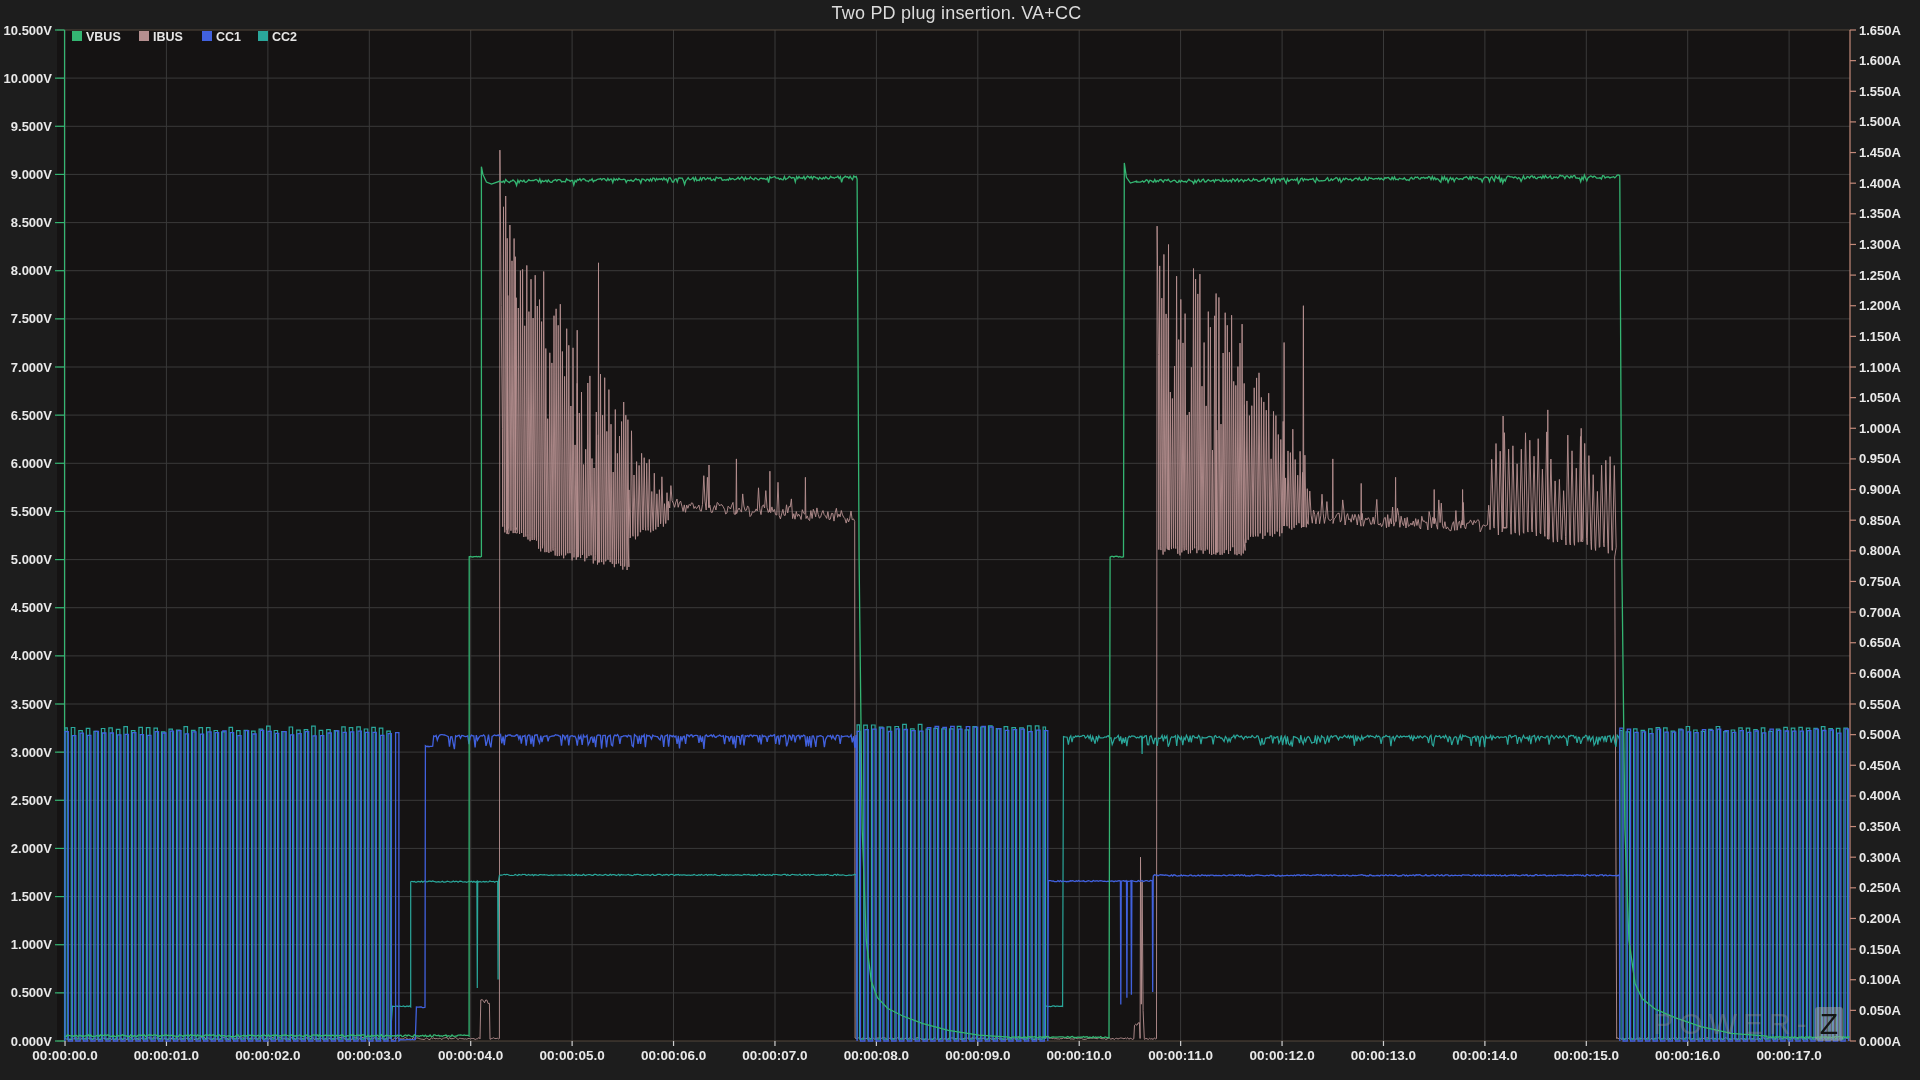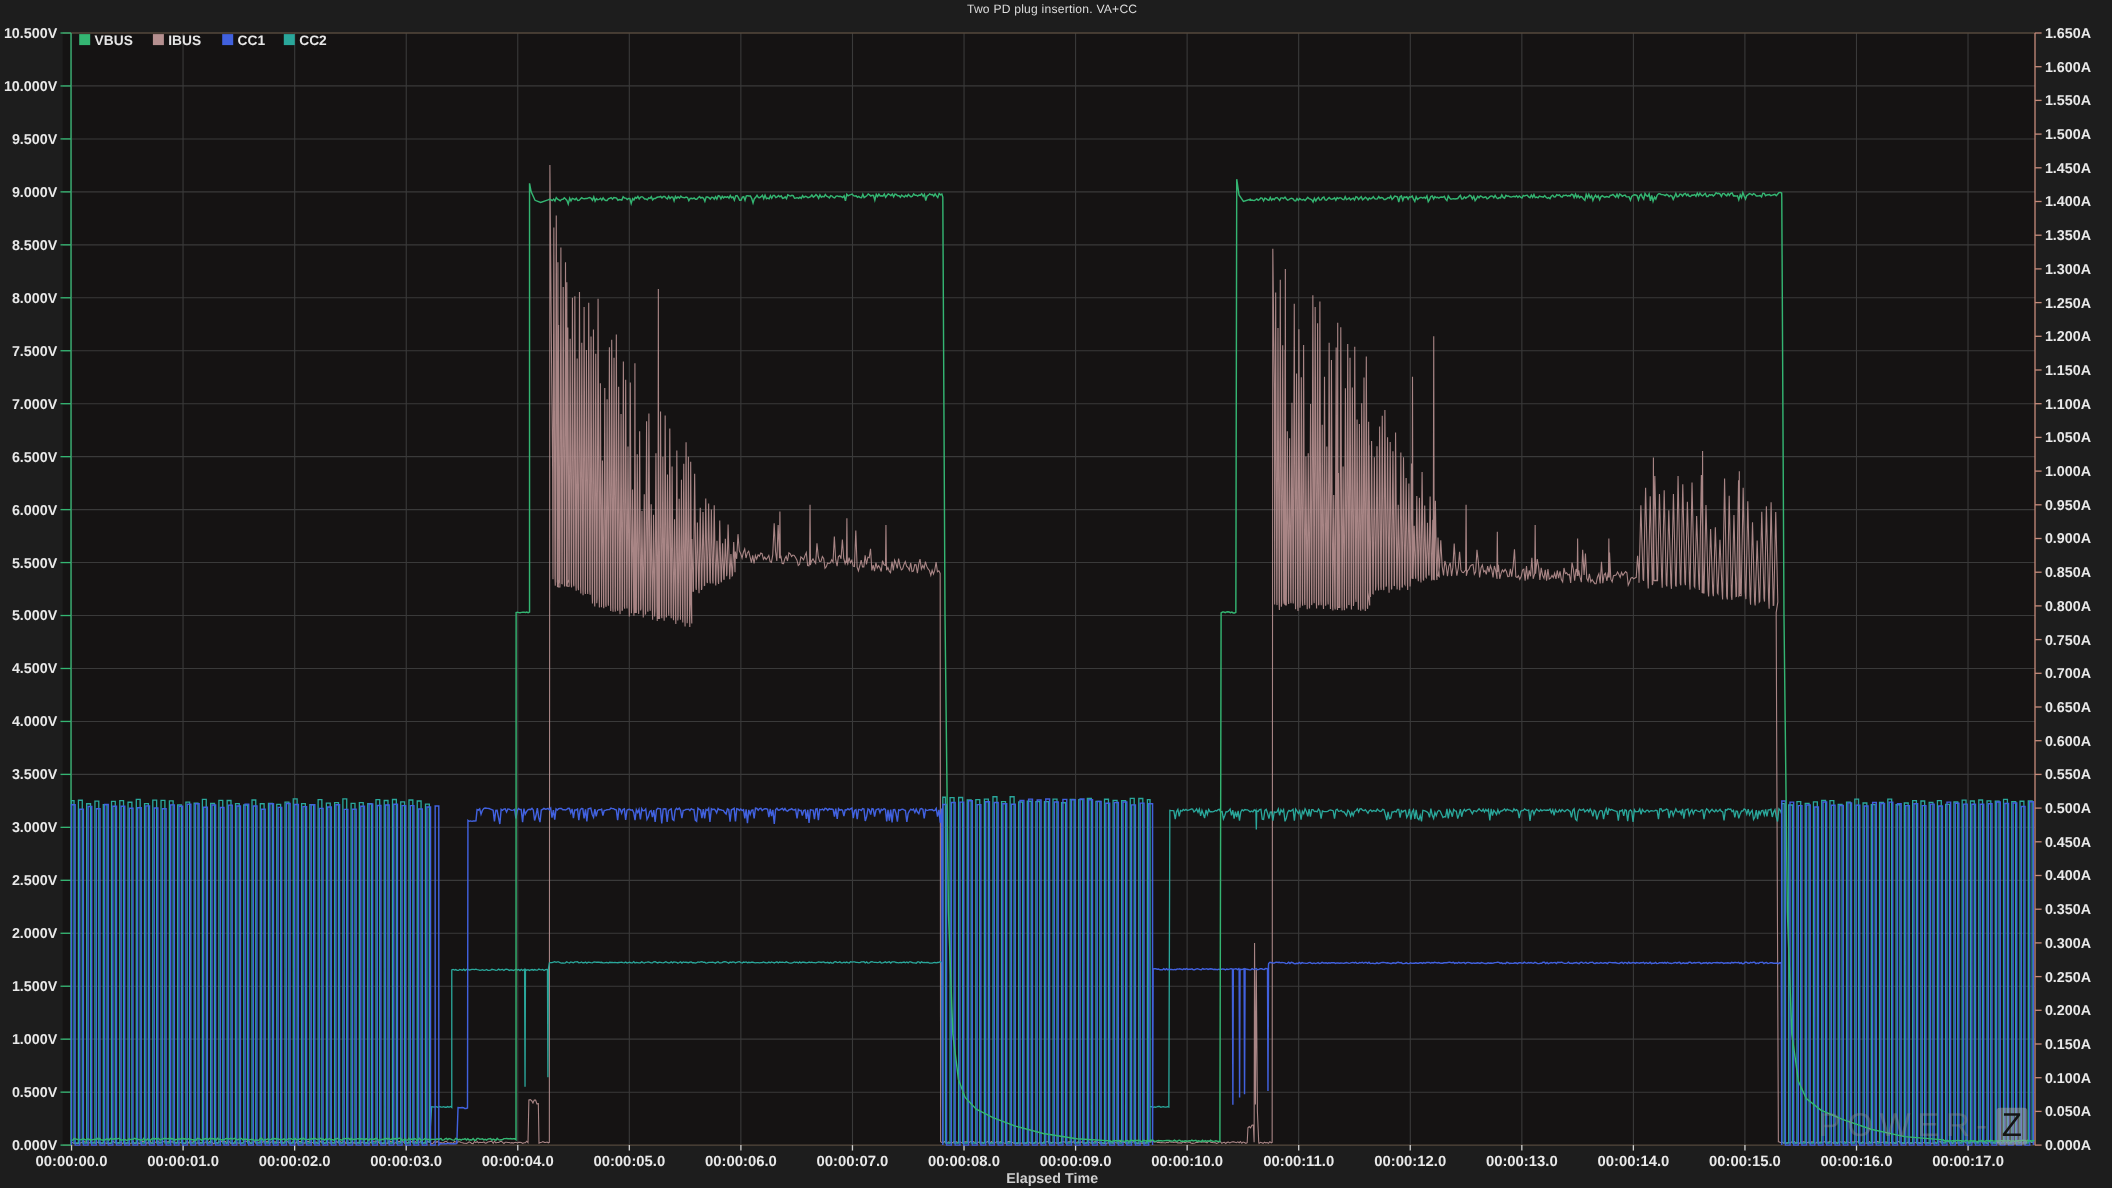--- a/index.html
+++ b/index.html
@@ -1,19 +1,19 @@
 <!DOCTYPE html>
 <html><head>
 <meta charset="utf-8">
 <style>
   html,body{margin:0;padding:0;background:#1d1d1d;}
   .stage{position:relative;width:1920px;height:1080px;background:#1d1d1d;overflow:hidden;
          font-family:"Liberation Sans",sans-serif;}
   .title{position:absolute;top:3px;left:0;width:1913px;text-align:center;
-         color:#dcdcdc;font-size:11px;letter-spacing:.2px;}
+         color:#dcdcdc;font-size:18px;letter-spacing:.2px;}
   svg{position:absolute;top:0;left:0;font-family:"Liberation Sans",sans-serif;}
   .xlabel{position:absolute;left:63px;top:1063px;width:1787px;text-align:center;
           color:#cfcfcf;font-size:13px;font-weight:700;}
   .watermark{position:absolute;top:1007px;right:77px;color:rgba(145,145,145,.38);
              font-size:30px;font-weight:400;letter-spacing:6px;white-space:nowrap;}
   .watermark .zbox{display:inline-block;background:rgba(165,165,165,.5);color:#141414;
              border-radius:3px;padding:0 5px;margin-left:2px;letter-spacing:0;}
 </style>
 </head>
 <body>
@@ -243,15 +243,14 @@
         <g>
           <rect x="202" y="31" width="10" height="10" fill="#4161de"></rect>
           <text x="216" y="41" font-size="12.5" font-weight="700" fill="#e6e6e6">CC1</text>
         </g>
         <g>
           <rect x="258" y="31" width="10" height="10" fill="#2aa79b"></rect>
           <text x="272" y="41" font-size="12.5" font-weight="700" fill="#e6e6e6">CC2</text>
         </g>
       </g>
     </svg>
-  <div class="xlabel">Elapsed Time</div>
   <div class="watermark"><span>POWER-</span><span class="zbox">Z</span></div>
 </div>
 
 </body></html>

